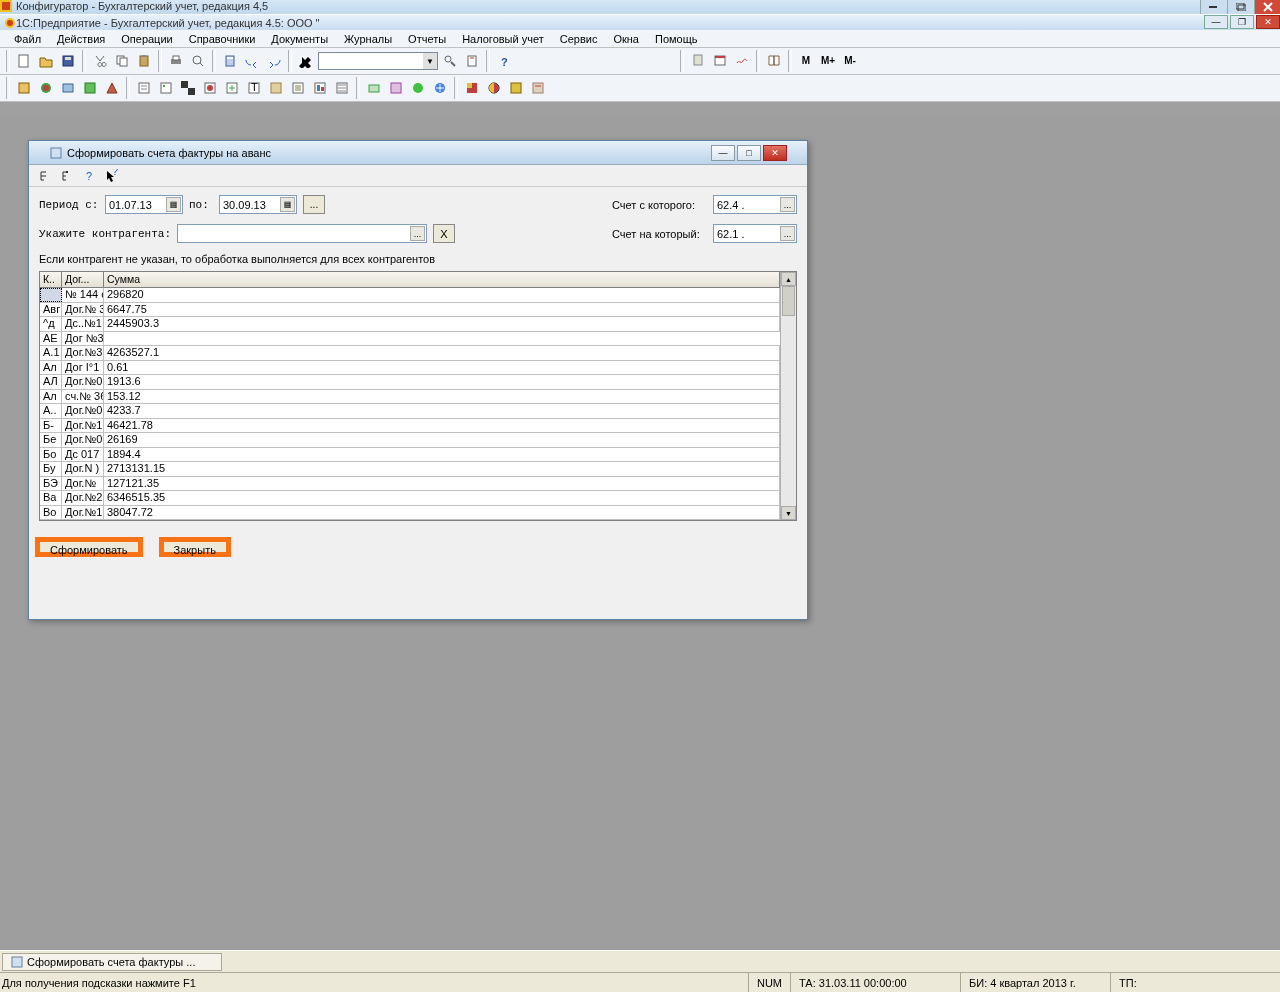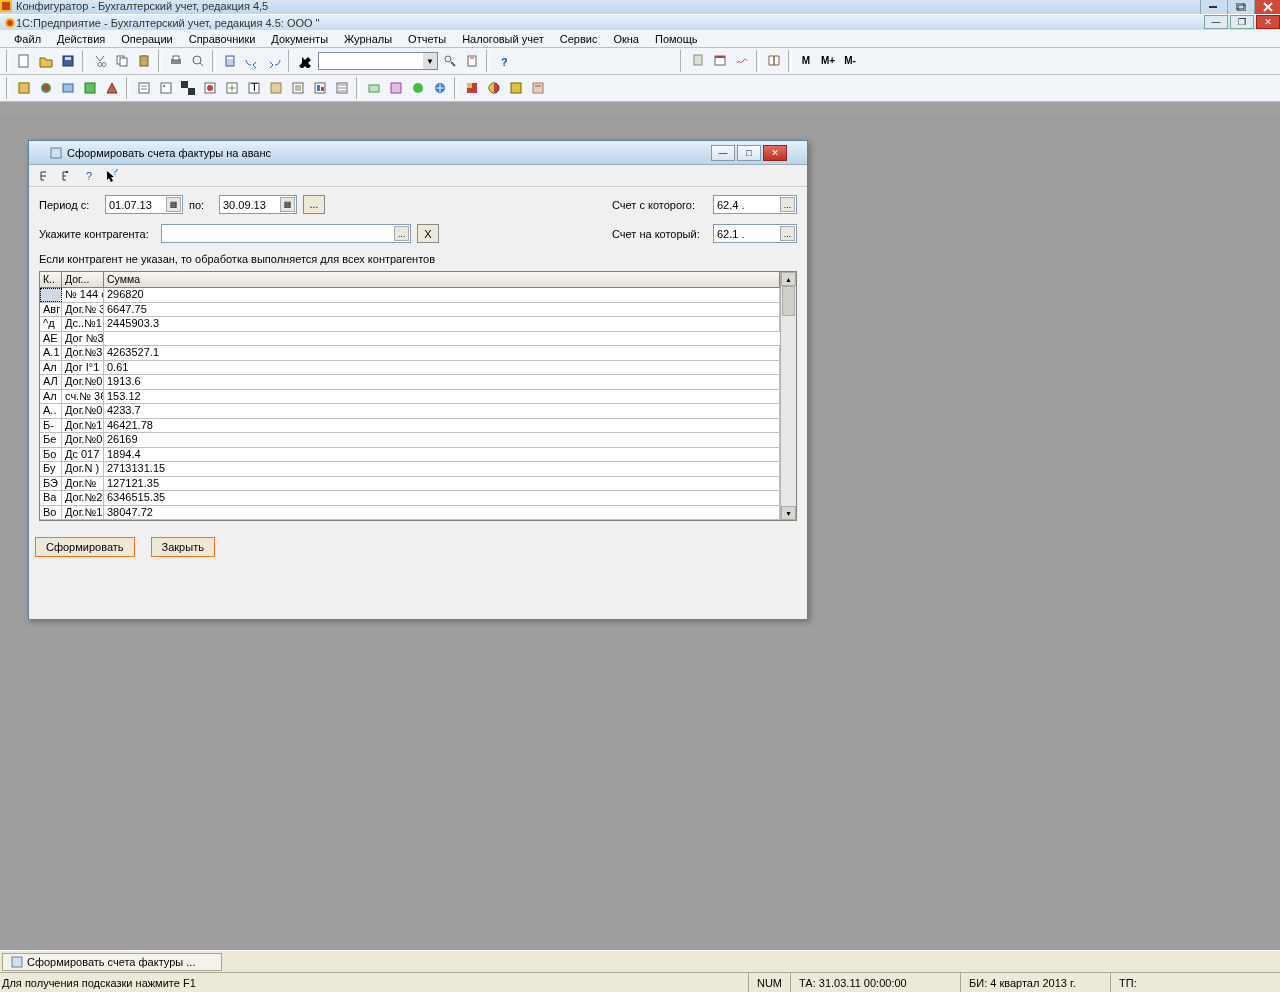--- a/index.html
+++ b/index.html
@@ -46,21 +46,21 @@
 .dlg-titlebar .dtitle { flex: 1; color: #000; }
 .dlg-controls { display: flex; gap: 2px; }
 .dlg-controls .dbtn { width: 24px; height: 16px; border: 1px solid #8899aa; background: linear-gradient(#fafcff,#d8e4f0); display: flex; align-items: center; justify-content: center; font-size: 9px; }
 .dlg-controls .dclose { background: linear-gradient(#e07060,#c03020); color: #fff; border-color: #a02020; }
 
 .dlg-toolbar { height: 22px; background: #f0f0f0; border-bottom: 1px solid #ccc; display: flex; align-items: center; padding-left: 8px; gap: 6px; }
 .dlg-toolbar .dtbtn { width: 16px; height: 16px; display: flex; align-items: center; justify-content: center; }
 
 .dlg-body { padding: 8px 10px; }
 .form-row { display: flex; align-items: center; margin-bottom: 10px; gap: 6px; }
-.form-row .lbl { min-width: 60px; }
+.form-row .lbl { min-width: 60px; font-family: Liberation Mono, monospace; }
 .inp { height: 19px; background: #fff; border: 1px solid #7f9db9; padding: 1px 3px; display: flex; align-items: center; }
 .inp.date { width: 78px; position: relative; }
 .inp.date .cal { position: absolute; right: 1px; top: 1px; width: 15px; height: 15px; background: #e8e8e0; border: 1px solid #aaa; font-size: 8px; display: flex; align-items: center; justify-content: center; }
 .dotbtn { width: 22px; height: 19px; border: 1px solid #888; background: #ece9d8; display: flex; align-items: center; justify-content: center; font-size: 10px; }
 .xbtn { width: 22px; height: 19px; border: 1px solid #888; background: #ece9d8; display: flex; align-items: center; justify-content: center; }
 .right-col { margin-left: auto; display: flex; align-items: center; gap: 6px; }
 .right-col .lbl2 { min-width: 95px; }
 .inp.acc { width: 84px; position: relative; }
 .inp.acc .sel { position: absolute; right: 1px; top: 1px; width: 15px; height: 15px; background: #e8e8e0; border: 1px solid #aaa; display: flex; align-items: center; justify-content: center; font-size: 9px; }
 .inp.agent { width: 250px; position: relative; }
@@ -76,21 +76,21 @@
 .trow { display: flex; height: 14.5px; border-bottom: 1px solid #c0c0c0; font-size: 10.5px; }
 .td { border-right: 1px solid #c0c0c0; padding: 0 3px; overflow: hidden; white-space: nowrap; }
 .td.c1 { width: 22px; } .td.c2 { width: 42px; } .td.c3 { flex: 1; }
 .trow.sel .td.c1 { background: #d0d8e8; border: 1px dotted #000; }
 .vscroll { width: 16px; background: #e8e8e8; border-left: 1px solid #b0b0b0; position: relative; }
 .vscroll .vbtn { height: 14px; background: #d8d8d0; border: 1px solid #aaa; display: flex; align-items: center; justify-content: center; font-size: 7px; }
 .vscroll .thumb { position: absolute; top: 14px; left: 1px; right: 1px; height: 30px; background: #d0d0c8; border: 1px solid #aaa; }
 .vscroll .vbtn.dn { position: absolute; bottom: 0; left: 0; right: 0; }
 
 .dlg-footer { padding: 8px 6px; display: flex; gap: 16px; }
-.btn { height: 20px; padding: 2px 10px; border: 1px solid #f97316; background: #ece9d8; }
+.btn { height: 20px; padding: 2px 10px; border: 5px solid #f97316; background: #ece9d8; }
 
 
 .taskbar { position: absolute; bottom: 20px; left: 0; right: 0; height: 22px; background: #ece9d8; border-top: 1px solid #fff; display: flex; align-items: center; padding-left: 2px; }
 .taskbtn { height: 18px; padding: 2px 8px; background: #f4f2ea; border: 1px solid #aca899; display: flex; align-items: center; gap: 4px; min-width: 220px; }
 
 
 .statusbar { position: absolute; bottom: 0; left: 0; right: 0; height: 20px; background: #ece9d8; border-top: 1px solid #aca899; display: flex; align-items: center; font-size: 10.5px; }
 .statusbar .sseg { border-left: 1px solid #aca899; padding: 2px 8px; height: 100%; display: flex; align-items: center; }
 .statusbar .hint { flex: 1; padding-left: 2px; }
 

